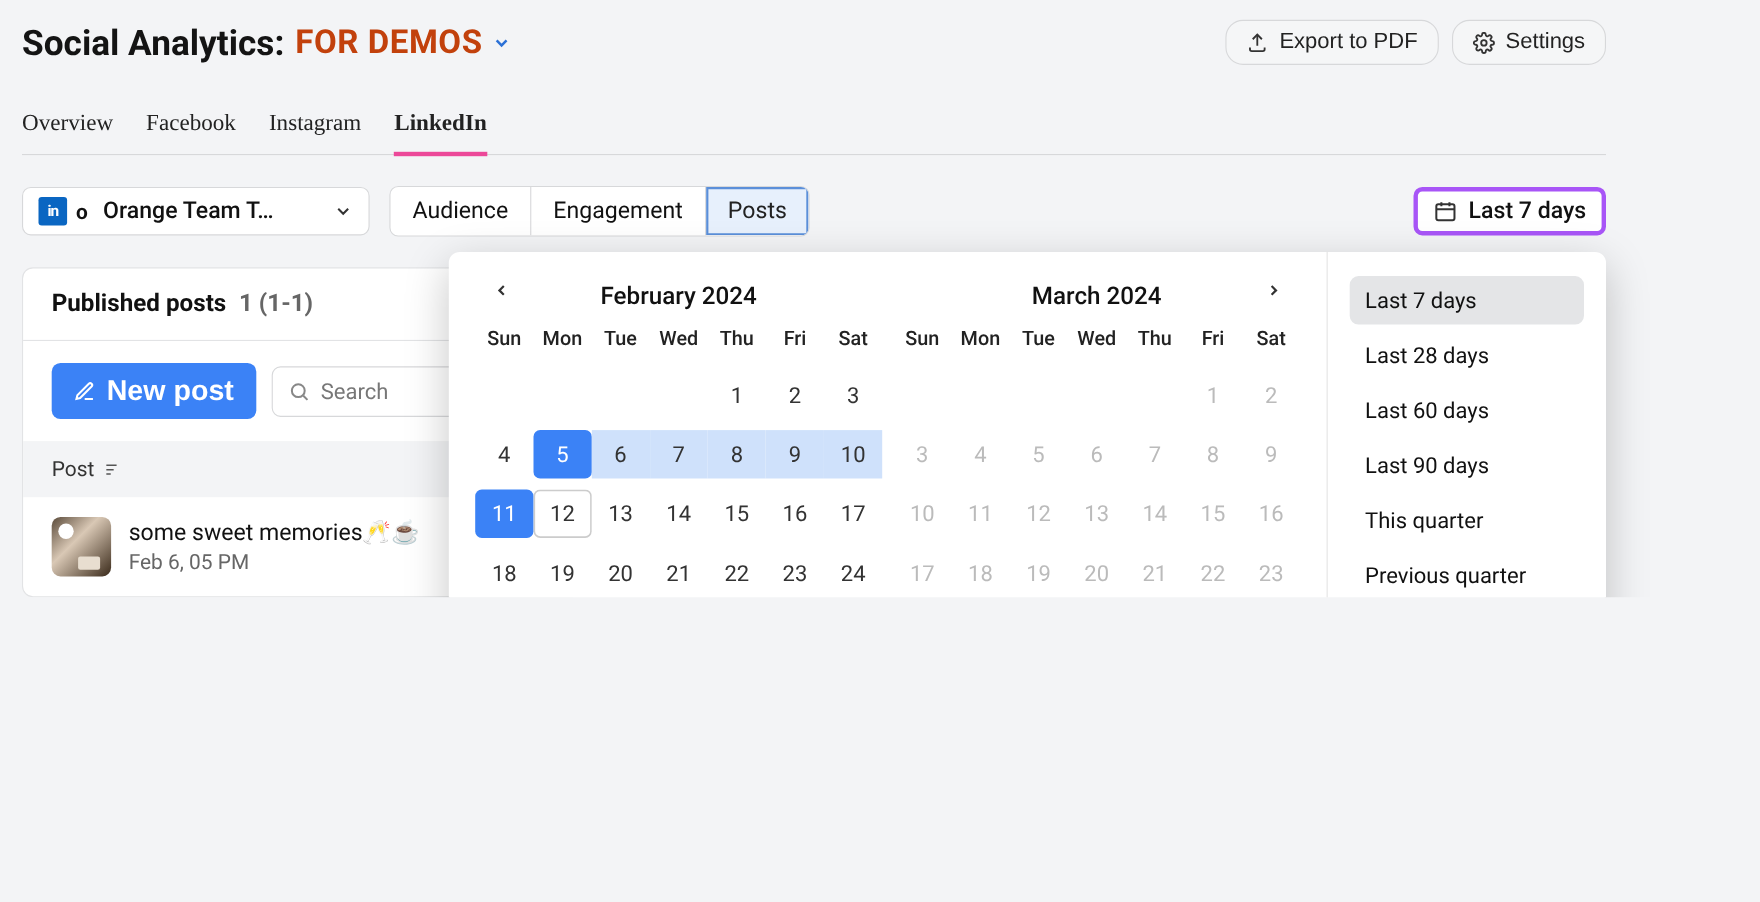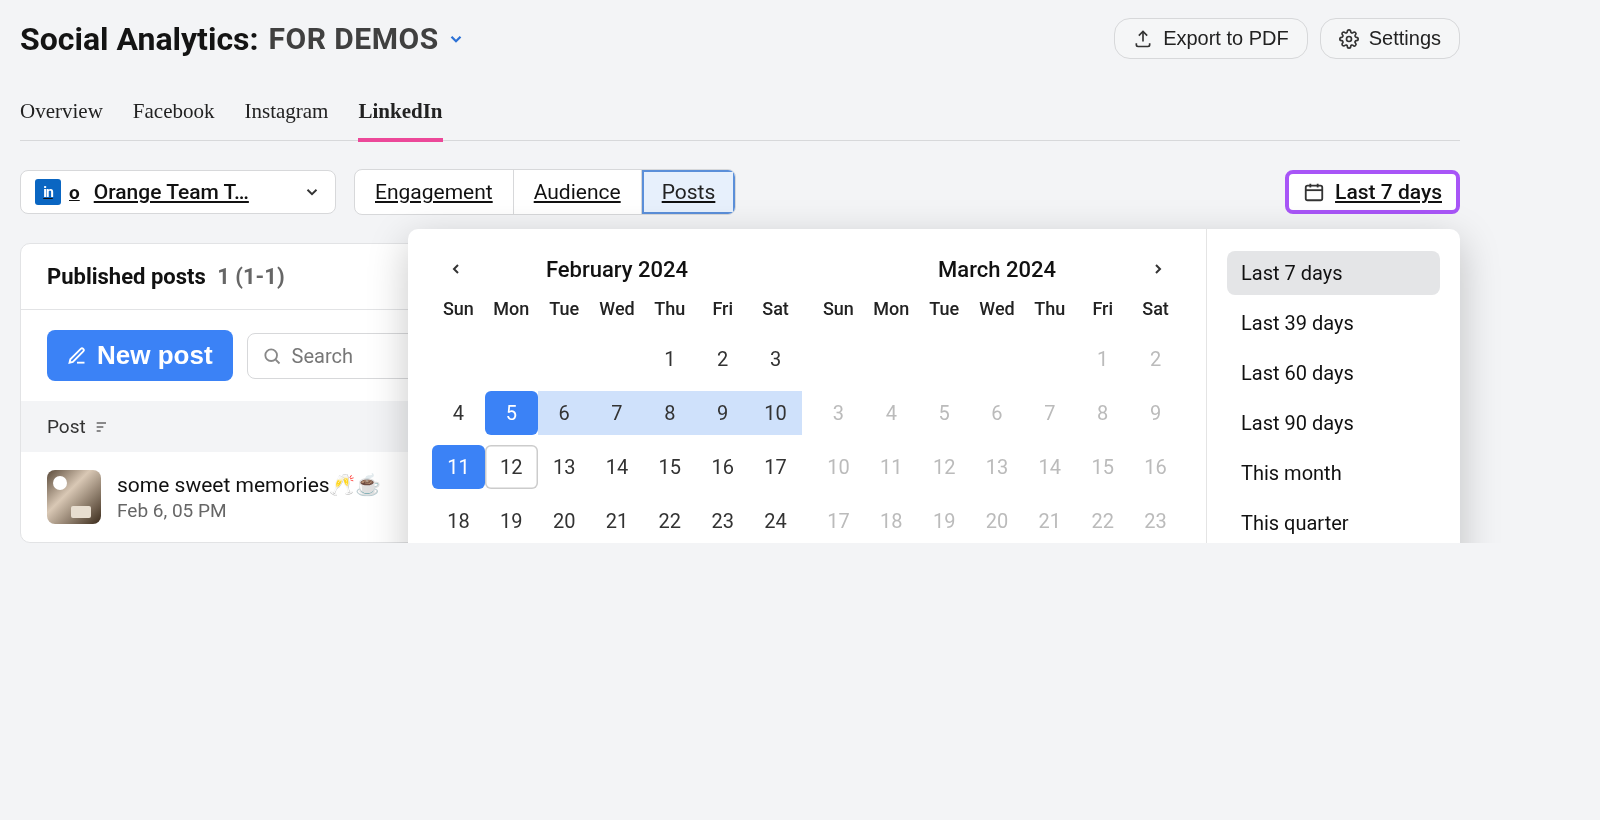--- a/index.html
+++ b/index.html
@@ -25,21 +25,21 @@
   gap: 10px;
 }
 .page-title {
   font-size: 32px;
   font-weight: 700;
   color: #141414;
 }
 .page-subtitle {
   font-size: 30px;
   font-weight: 700;
-  color: #404040;
+  color: #c2410c;
   letter-spacing: 0.5px;
   display: flex;
   align-items: center;
   gap: 8px;
 }
 .header-actions {
   display: flex;
   gap: 12px;
 }
 .btn-outline {
@@ -71,21 +71,20 @@
   font-weight: 700;
   border-bottom: 4px solid #ec4899;
   margin-bottom: -2px;
 }
 .controls-row {
   display: flex;
   align-items: center;
   justify-content: space-between;
   margin-top: 28px;
   position: relative;
-  text-decoration: underline;
 }
 .controls-left {
   display: flex;
   gap: 18px;
   align-items: center;
 }
 .account-selector {
   display: flex;
   align-items: center;
   gap: 12px;
@@ -241,21 +240,21 @@
   box-shadow: 0 12px 40px rgba(0,0,0,0.22);
   z-index: 50;
 }
 .calendars {
   display: flex;
   gap: 10px;
   padding: 22px 24px;
 }
 .cal { width: 370px; }
 .month-nav {
-  display:flex; align-items:center; justify-content:center;
+  display:flex; align-items:flex-end; justify-content:center;
   position:relative; padding: 6px 0 16px 0;
   font-size: 22px; font-weight: 500;
 }
 .chev { position:absolute; cursor:pointer; color:#444; padding:4px 10px;}
 .chev-left { left: 6px; }
 .chev-right { right: 6px; }
 .grid {
   display: grid;
   grid-template-columns: repeat(7, 1fr);
   text-align: center;
@@ -356,22 +355,22 @@
           <span class="o-badge">o</span>
           <span style="margin-left:10px">Orange Team T…</span>
         </span>
         <span class="icon">
           <svg width="18" height="18" viewBox="0 0 24 24" fill="none" stroke="#333" stroke-width="2.5">
               <polyline points="6 9 12 15 18 9"></polyline>
             </svg>
         </span>
       </div>
       <div class="seg" id="seg">
+          <div class="seg-item">Audience</div>
           <div class="seg-item">Engagement</div>
-          <div class="seg-item">Audience</div>
           <div class="seg-item active">Posts</div>
         </div>
     </div>
 
     <div class="date-range-btn">
       <span class="icon">
         <svg width="22" height="22" viewBox="0 0 24 24" fill="none" stroke="#333" stroke-width="2">
             <rect x="3" y="5" width="18" height="16" rx="2"></rect>
             <line x1="16" y1="3" x2="16" y2="7"></line>
             <line x1="8" y1="3" x2="8" y2="7"></line>
@@ -494,24 +493,23 @@
               <div class="day">&nbsp;</div>
               <div class="day">&nbsp;</div>
               <div class="day">&nbsp;</div>
               <div class="day">&nbsp;</div>
               <div class="day">&nbsp;</div>
             </div>
         </div>
       </div>
       <div class="presets" id="presets">
       <div class="preset active">Last 7 days</div>
-          <div class="preset">Last 39 days</div>
+          <div class="preset">Last 28 days</div>
           <div class="preset">Last 60 days</div>
           <div class="preset">Last 90 days</div>
-          <div class="preset">This month</div>
           <div class="preset">This quarter</div>
           <div class="preset">Previous quarter</div>
           <div class="preset">This year</div>
           <div class="preset">Previous year</div>
           <button class="apply-btn">Apply</button>
         </div>
     </div>
   </div>
 
   <div class="card">

